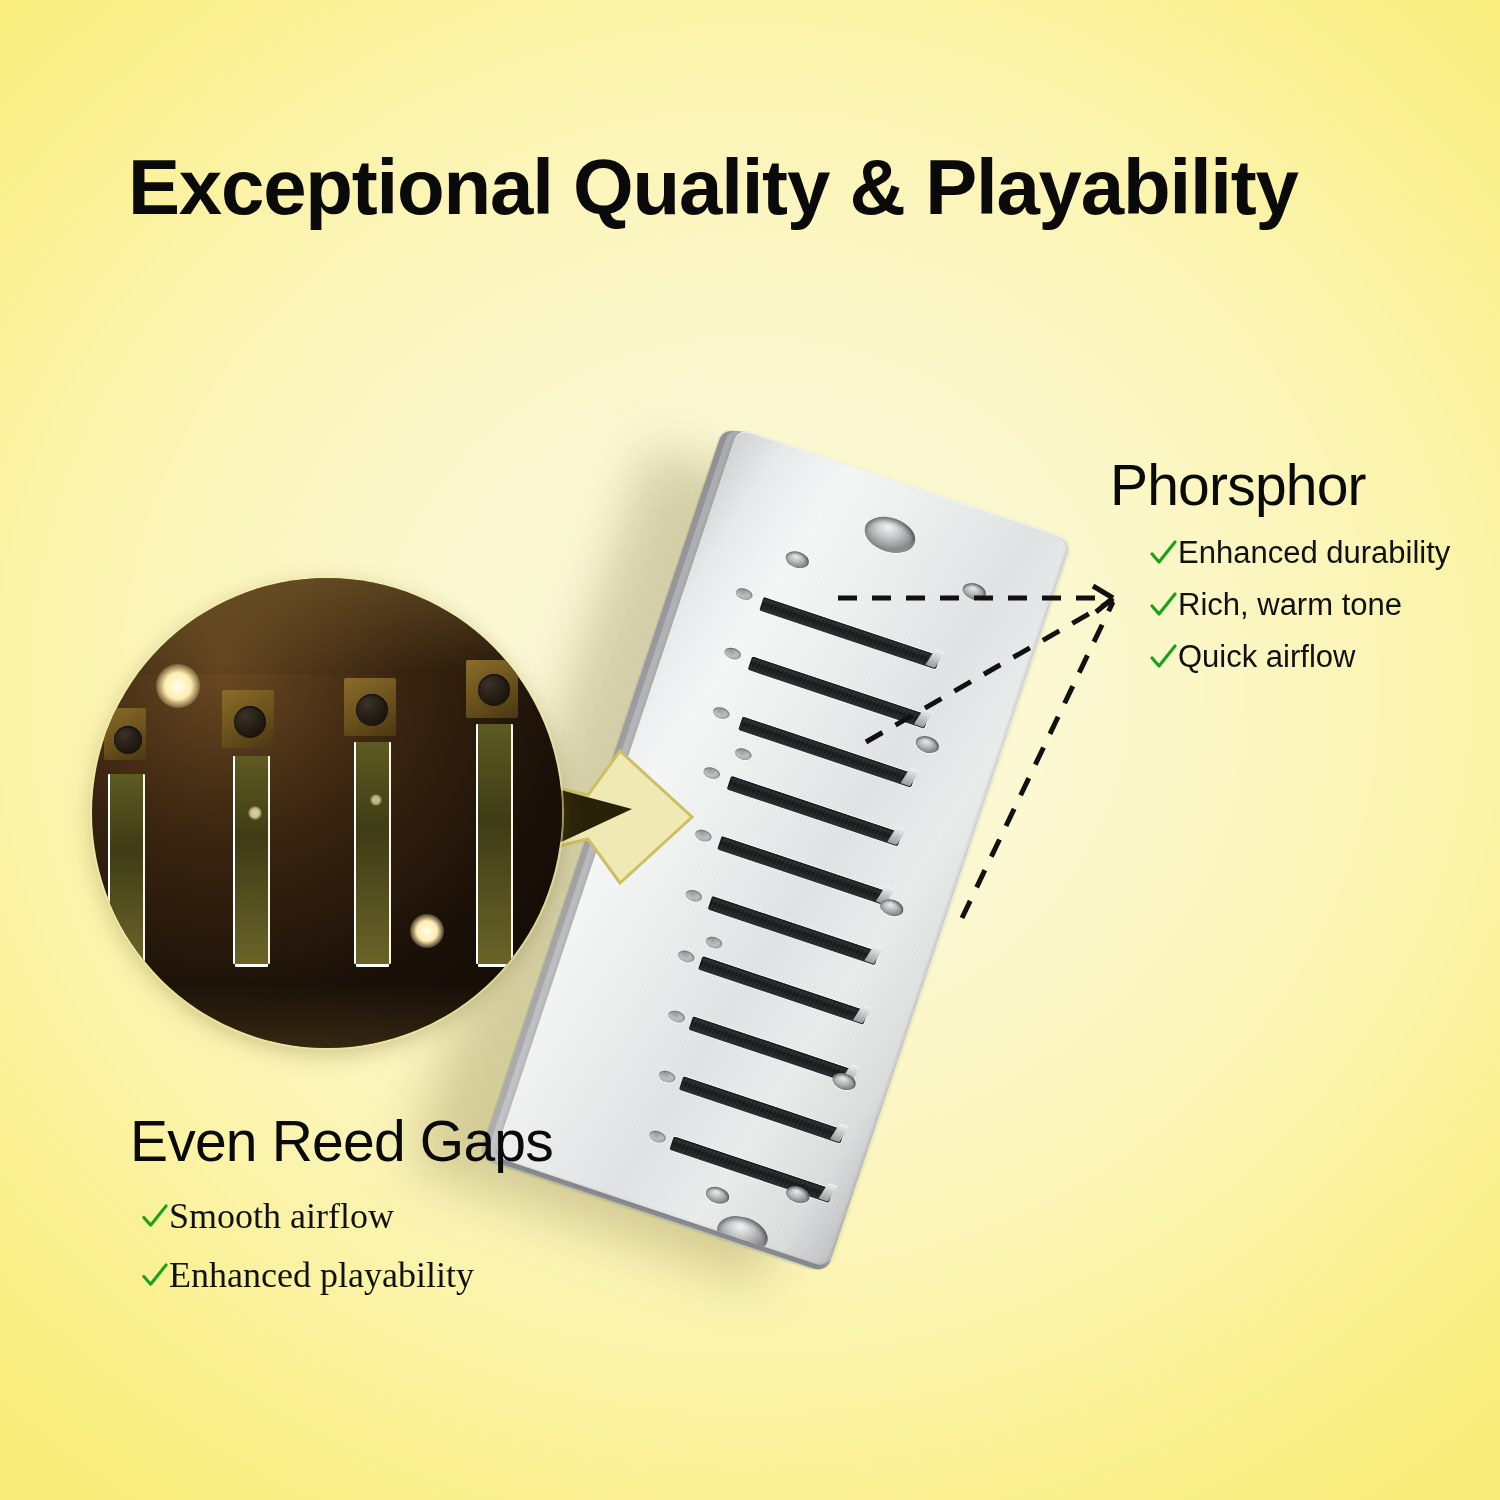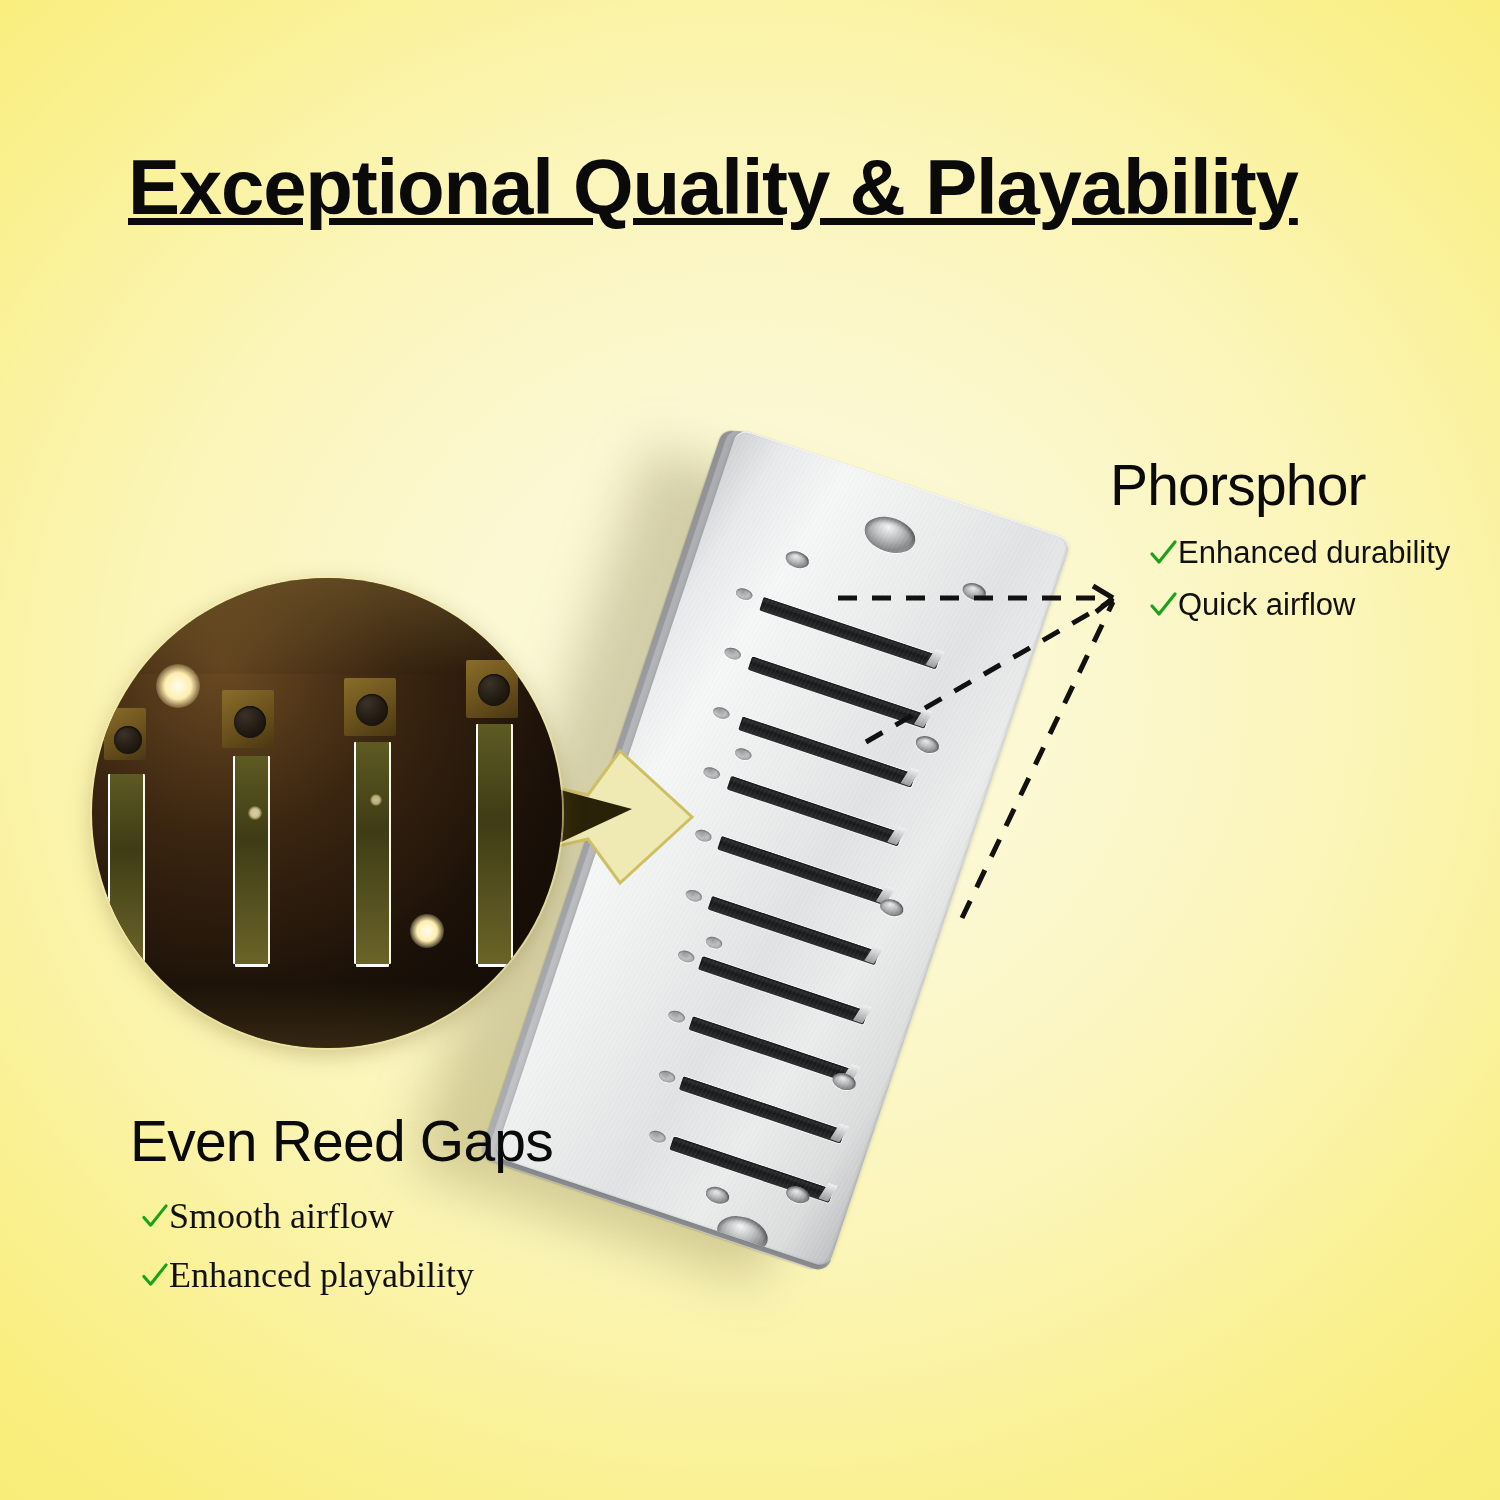--- a/index.html
+++ b/index.html
@@ -28,21 +28,20 @@
   #headline {
     position:absolute;
     left:128px; top:148px;
     width:1260px;
     font-size:78px;
     font-weight:bold;
     letter-spacing:-1.2px;
     color:#0a0a0a;
     line-height:1.02;
     white-space:nowrap;
-    text-decoration:underline;
   }
 
   
   #plate-wrap {
     position:absolute;
     left:478px; top:438px;
     width:770px; height:820px;
   }
   #plate-shadow {
     position:absolute;
@@ -373,20 +372,26 @@
     </div>
     <div class="bullets">
 
       <div class="bullet-row">
         <svg class="check-icon" width="30" height="30" viewBox="0 0 30 30">
           <path d="M4 16 L11 24 L27 4" stroke="#1aa31a" stroke-width="3.2" fill="none" stroke-linecap="round" stroke-linejoin="round"></path>
         </svg>
         <span class="bullet-text">Enhanced durability</span>
       </div>
 
+      <div class="bullet-row">
+        <svg class="check-icon" width="30" height="30" viewBox="0 0 30 30">
+          <path d="M4 16 L11 24 L27 4" stroke="#1aa31a" stroke-width="3.2" fill="none" stroke-linecap="round" stroke-linejoin="round"></path>
+        </svg>
+        <span class="bullet-text">Rich, warm tone</span>
+      </div>
 
       <div class="bullet-row">
         <svg class="check-icon" width="30" height="30" viewBox="0 0 30 30">
           <path d="M4 16 L11 24 L27 4" stroke="#1aa31a" stroke-width="3.2" fill="none" stroke-linecap="round" stroke-linejoin="round"></path>
         </svg>
         <span class="bullet-text">Quick airflow</span>
       </div>
     </div>
   </div>
 

